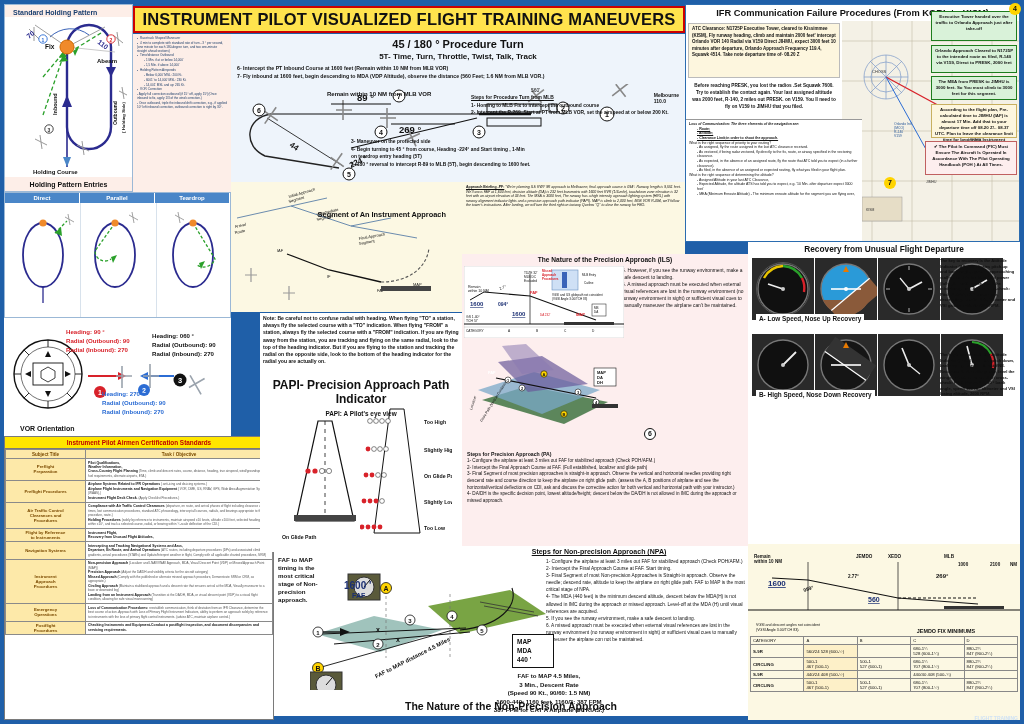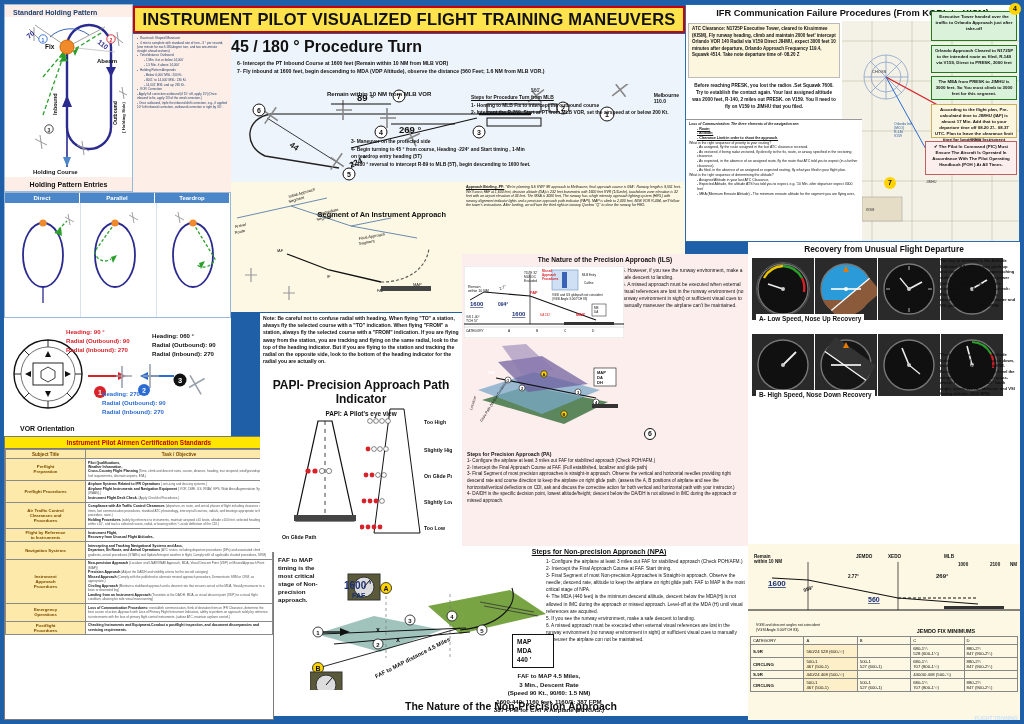--- a/index.html
+++ b/index.html
@@ -90,21 +90,21 @@
   table.acs td.task { background:#fff; font-size:3.45px; line-height:1.3; color:#111; padding:1.5px 2px; }
   table.acs td.task b { font-weight:bold; }
   table.acs td.task i { font-style:normal; color:#555; font-size:3.1px; }
   .col1 { width:30%; }
 
   
   #pt-panel {
     left: 231px; top: 34px; width: 454px; height: 148px;
     background:#eef4fb;
   }
-  #pt-h1 { text-align:left; font-size:16px; font-weight:bold; color:#111; margin-top:4px;}
+  #pt-h1 { text-align:center; font-size:11px; font-weight:bold; color:#111; margin-top:4px;}
   #pt-h2 { text-align:center; font-size:8px; font-weight:bold; color:#111; margin-top:2px;}
   #pt-body { font-size:5.2px; font-weight:bold; line-height:1.5; color:#111; padding:4px 6px 0 6px;}
   #pt-steps {
     position:absolute; left:120px; top:104px; width:180px;
     font-size:4.9px; font-weight:bold; line-height:1.55; color:#111;
   }
   #pt-steps2 {
     position:absolute; left:240px; top:60px; width:205px;
     font-size:4.9px; line-height:1.55; color:#111;
   }
@@ -508,20 +508,21 @@
             <td class="task">
               <div><b>Checking Instruments and Equipment-Conduct a postflight inspection, and document discrepancies and servicing requirements.</b></div>
             </td>
           </tr>
         </tbody>
     </table>
   </div>
 
   <div id="pt-panel" class="panel">
     <div id="pt-h1">45 / 180 ° Procedure Turn</div>
+    <div id="pt-h2">5T- Time, Turn, Throttle, Twist, Talk, Track</div>
     <div id="pt-body">
       <div>6- Intercept the PT Inbound Course at 1600 feet  (Remain within 10 NM from MLB VOR)</div>
       <div>7- Fly inbound at 1600 feet, begin descending to MDA (VDP Altitude), observe the distance (560 Feet; 1.6 NM from MLB VOR.)</div>
     </div>
     <div id="mlb-lbl">
       <div>Melbourne</div>
       <div>110.0</div>
     </div>
 
     <svg style="position:absolute;left:0;top:50px;" width="454" height="98" viewBox="0 0 454 98">

